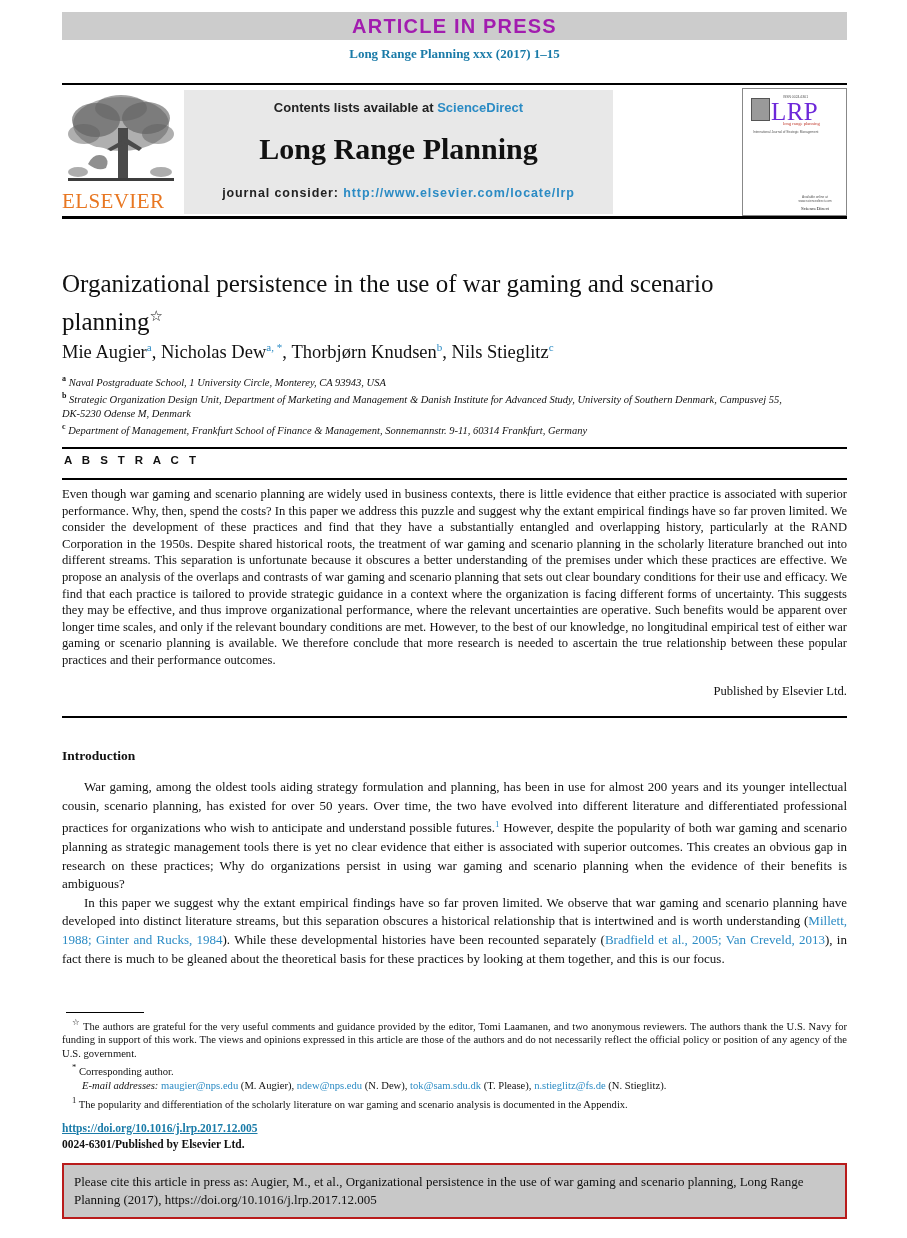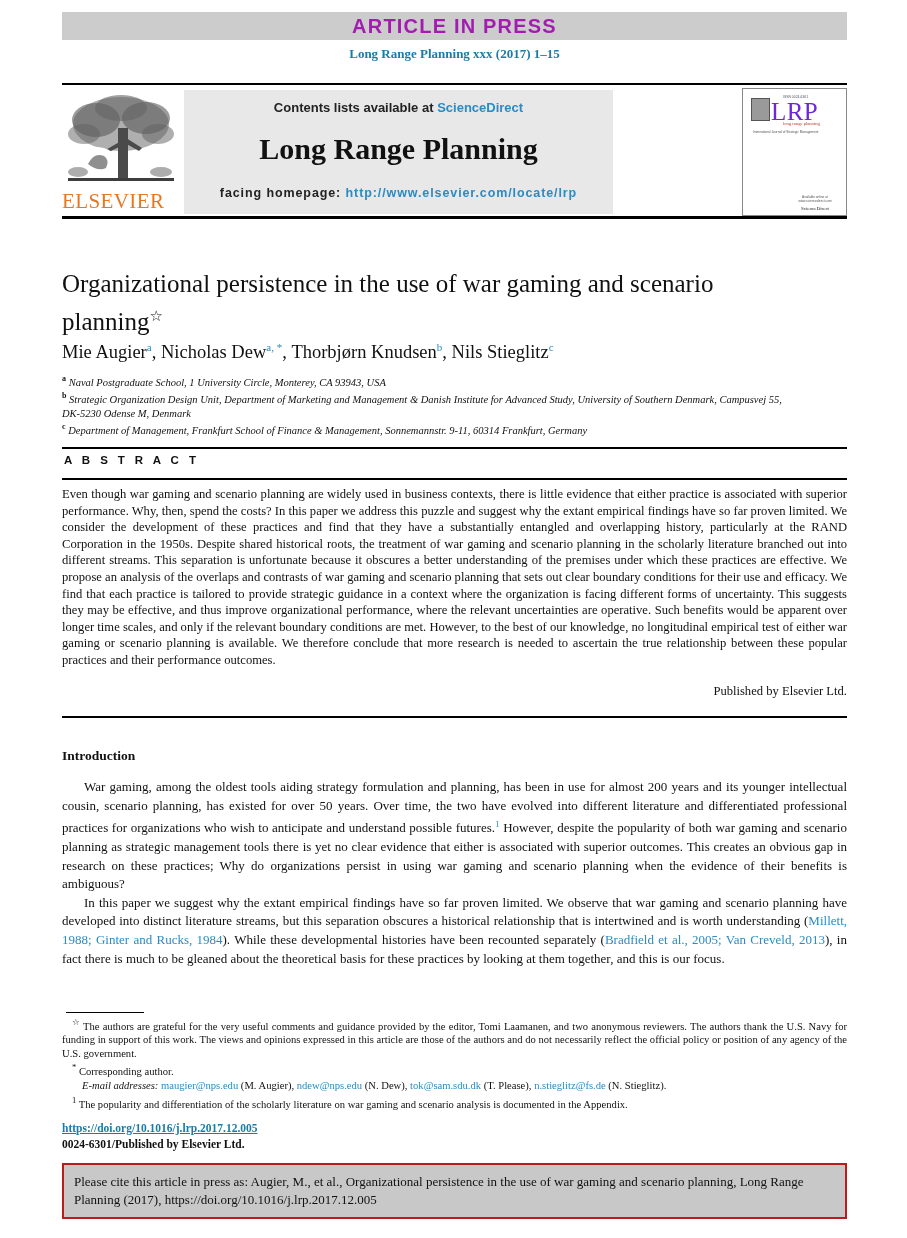--- a/index.html
+++ b/index.html
@@ -393,21 +393,21 @@
       </svg>
       <div class="elsevier-word">ELSEVIER</div>
     </div>
 
     <div class="journal-box">
       <div class="contents-line">
         <span>Contents lists available at </span><span class="sd-link">ScienceDirect</span>
       </div>
       <div class="journal-title">Long Range Planning</div>
       <div class="homepage-line">
-        <span>facing homepage: </span><span class="hp-link">http://www.elsevier.com/locate/lrp</span>
+        <span>journal consider: </span><span class="hp-link">http://www.elsevier.com/locate/lrp</span>
       </div>
     </div>
 
     <div class="cover-thumb">
       <div class="cover-mini-img"></div>
       <div class="cover-topline">ISSN 0024-6301</div>
       <div class="cover-lrp">LRP</div>
       <div class="cover-sub">long range planning</div>
       <div class="cover-sub2">International Journal of Strategic Management</div>
       <div class="cover-bottom">Available online at www.sciencedirect.com</div>

